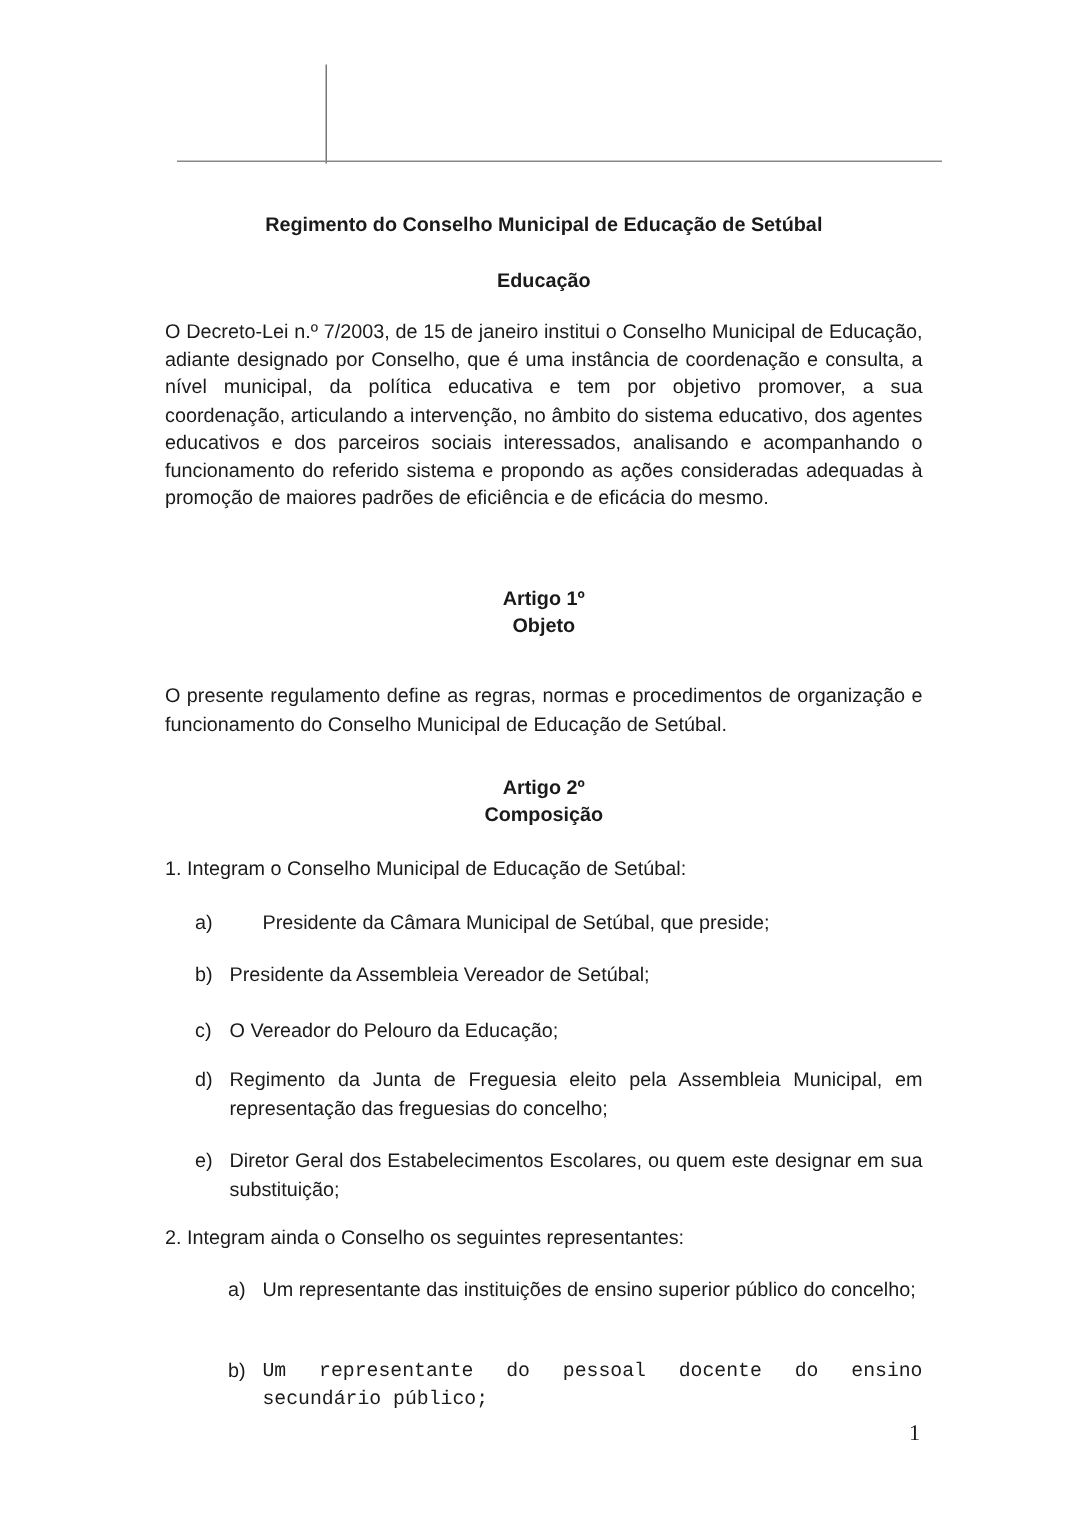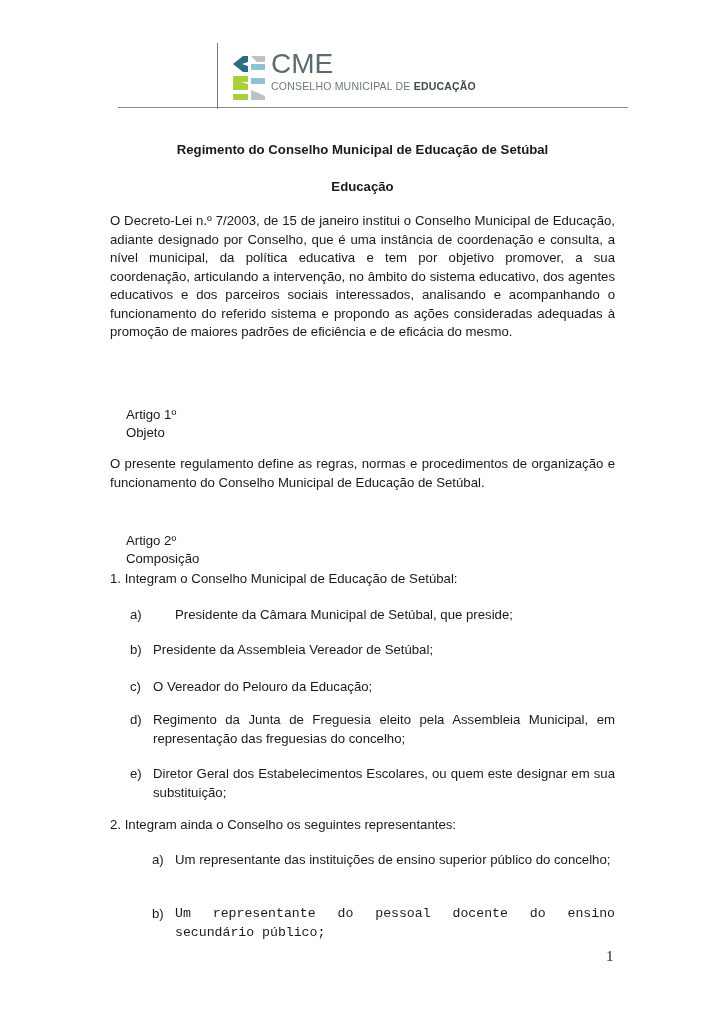--- a/index.html
+++ b/index.html
@@ -23,47 +23,34 @@
   .cme-word { position: absolute; left: 40px; top: -6px; font-size: 28px; color: #5d6a70;
               letter-spacing: 0px; font-weight: normal; }
   .cme-sub { position: absolute; left: 40px; top: 26px; font-size: 10.5px; color: #6b7880;
              letter-spacing: 0.2px; white-space: nowrap; }
   .cme-sub b { color: #3e4a50; }
 
   
   .doc { position: absolute; left: 110px; top: 141px; width: 505px; font-size: 13.2px; line-height: 18.5px; }
   .title { text-align: center; font-weight: bold; }
   .p { text-align: justify; margin: 0; }
-  .center-bold { text-align: left; font-weight: normal; margin: 16px; }
+  .center-bold { text-align: center; font-weight: bold; margin: 0; }
   .block { position: absolute; left: 0; width: 505px; }
   .li { position: absolute; width: 505px; }
   .li .mk { position: absolute; left: 0; top: 0; }
   .li .tx { position: absolute; text-align: justify; }
   .pagenum { position: absolute; left: 606px; top: 948px; font-family: "Liberation Serif", serif;
              font-size: 15px; color: #1a1a1a; }
 </style>
 </head>
 <body>
 
 <div class="header">
   <div class="header-vline"></div>
 
-  <div class="cme-logo">
-    <svg class="cme-icon" width="38" height="48" viewBox="0 0 38 48">
-      <polygon points="2,10 12,2 17,2 17,8 11,10 17,12 17,18 12,18" fill="#2b6b82"></polygon>
-      <polygon points="20,2 34,2 34,8 26,8" fill="#b9c2c6"></polygon>
-      <polygon points="20,10 34,10 34,16 20,16" fill="#8ec3cf"></polygon>
-      <polygon points="2,22 17,22 17,28 10,28 17,30 17,36 2,36" fill="#a9cf3a"></polygon>
-      <polygon points="20,24 34,24 34,30 20,30" fill="#8ec3cf"></polygon>
-      <polygon points="2,40 17,40 17,46 2,46" fill="#a9cf3a"></polygon>
-      <polygon points="20,36 34,42 34,46 20,46" fill="#b9c2c6"></polygon>
-    </svg>
-    <div class="cme-word">CME</div>
-    <div class="cme-sub"><span>CONSELHO MUNICIPAL DE </span><b>EDUCAÇÃO</b></div>
-  </div>
   <div class="header-hline"></div>
 </div>
 
 <div class="doc">
   <div class="block title" style="top:0px;">Regimento do Conselho Municipal de Educação de Setúbal</div>
   <div class="block title" style="top:37px;">Educação</div>
   <p class="block p" style="top:71px;">O Decreto-Lei n.º 7/2003, de 15 de janeiro institui o Conselho Municipal de Educação, adiante designado por Conselho, que é uma instância de coordenação e consulta, a nível municipal, da política educativa e tem por objetivo promover, a sua coordenação, articulando a intervenção, no âmbito do sistema educativo, dos agentes educativos e dos parceiros sociais interessados, analisando e acompanhando o funcionamento do referido sistema e propondo as ações consideradas adequadas à promoção de maiores padrões de eficiência e de eficácia do mesmo.</p>
 
   <div class="block center-bold" style="top:249px;">Artigo 1º</div>
   <div class="block center-bold" style="top:267px;">Objeto</div>

